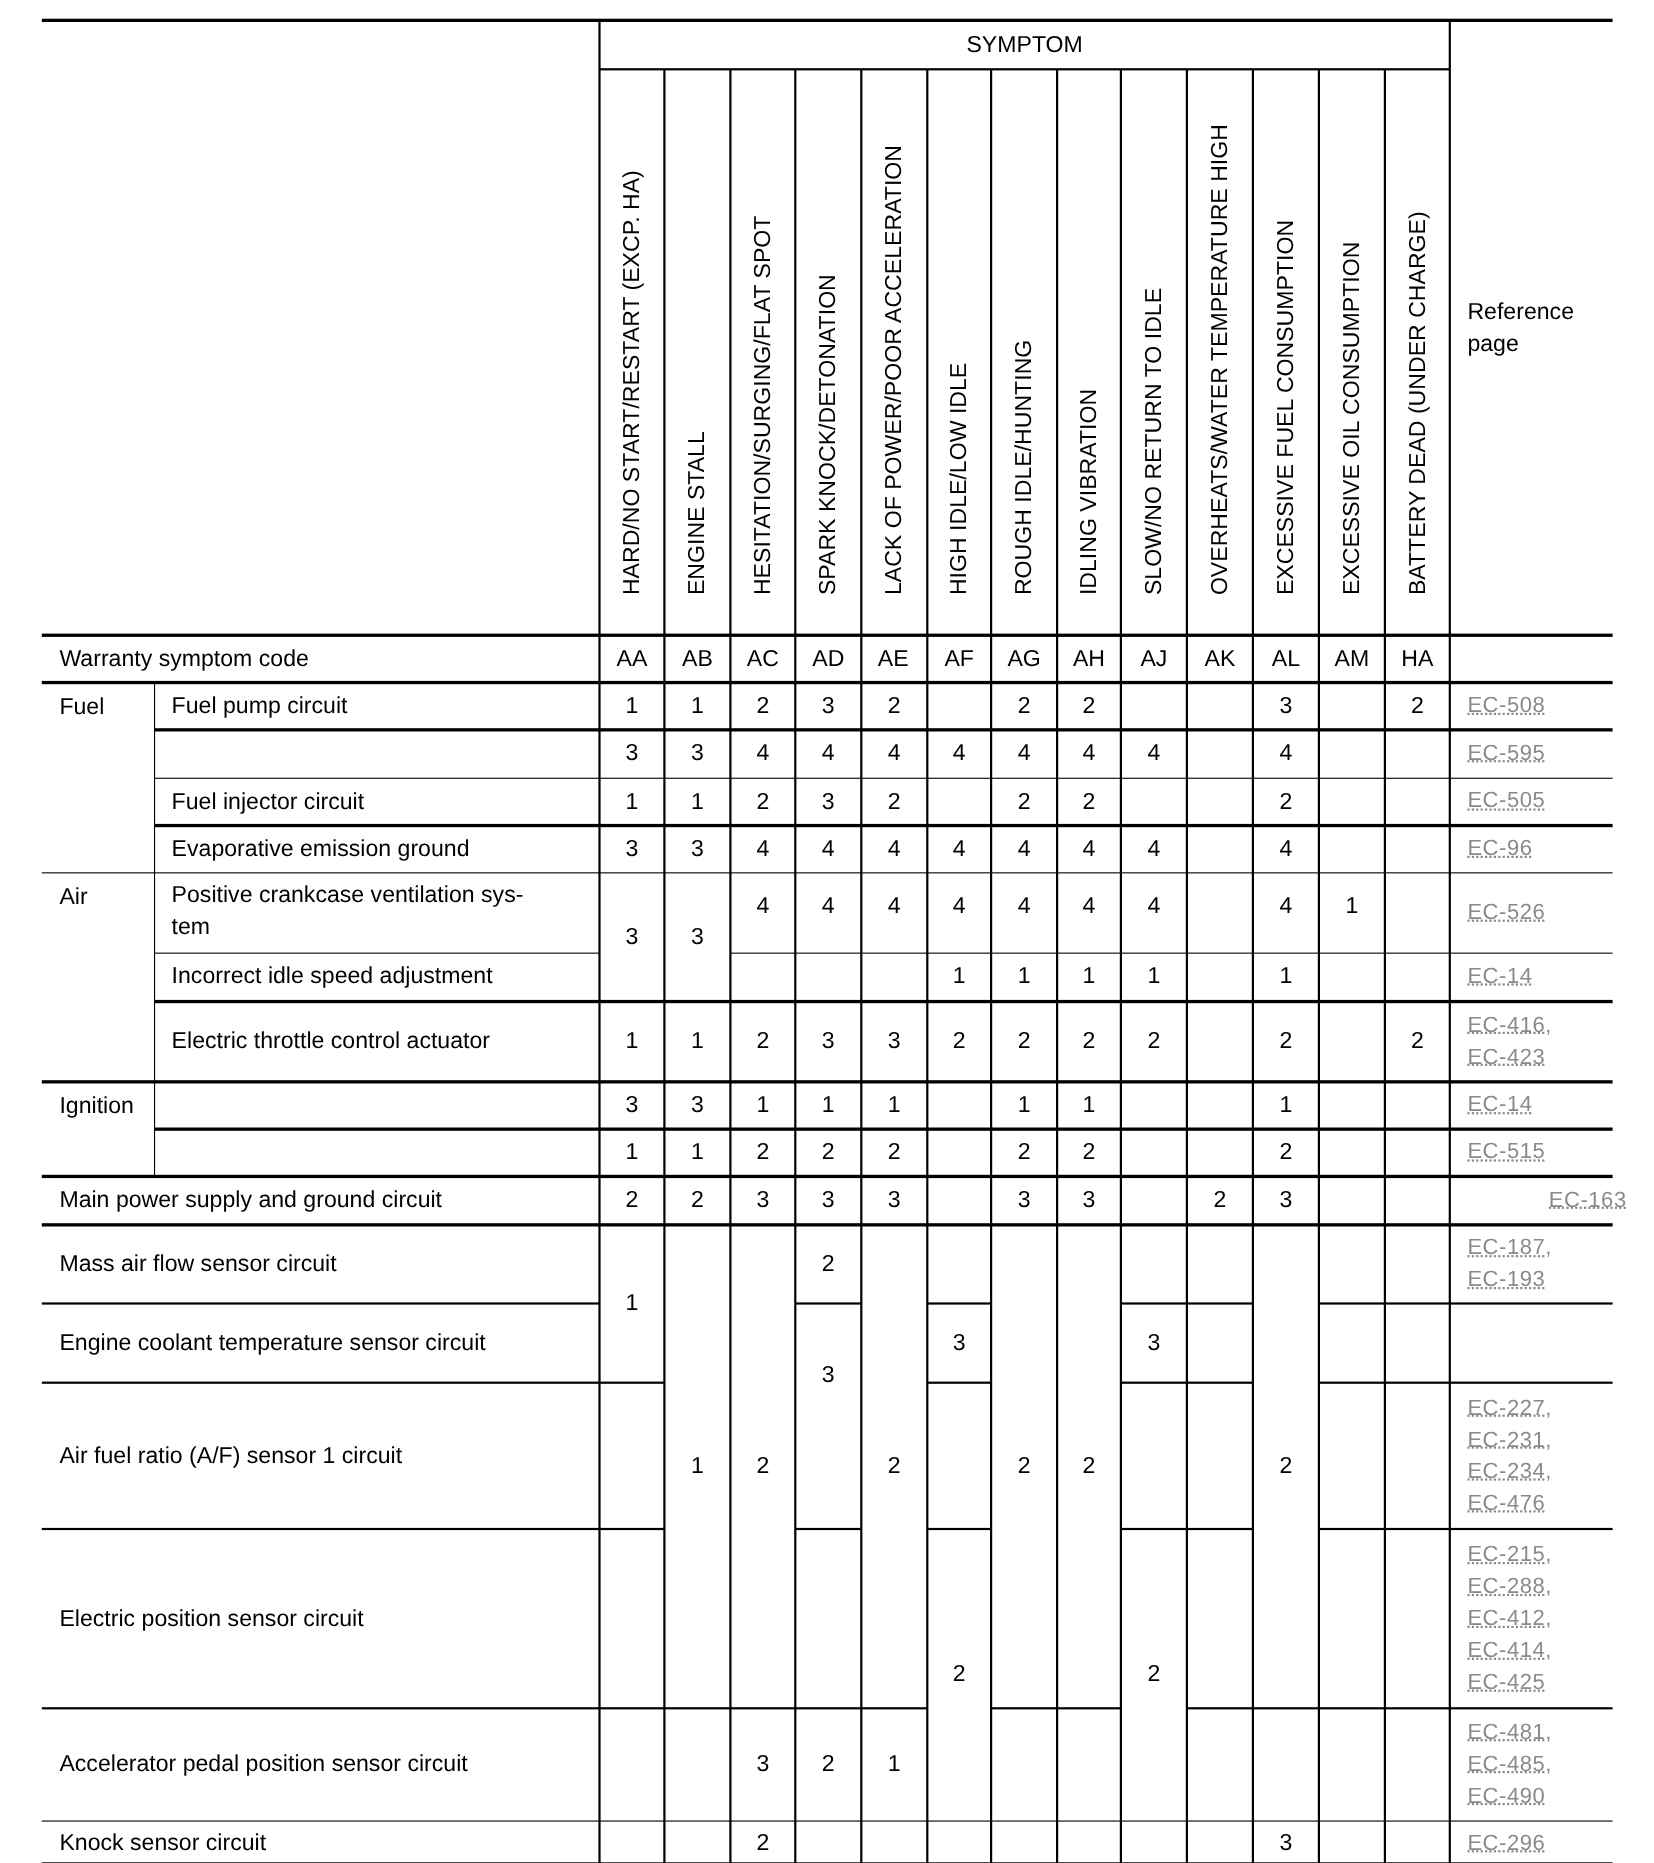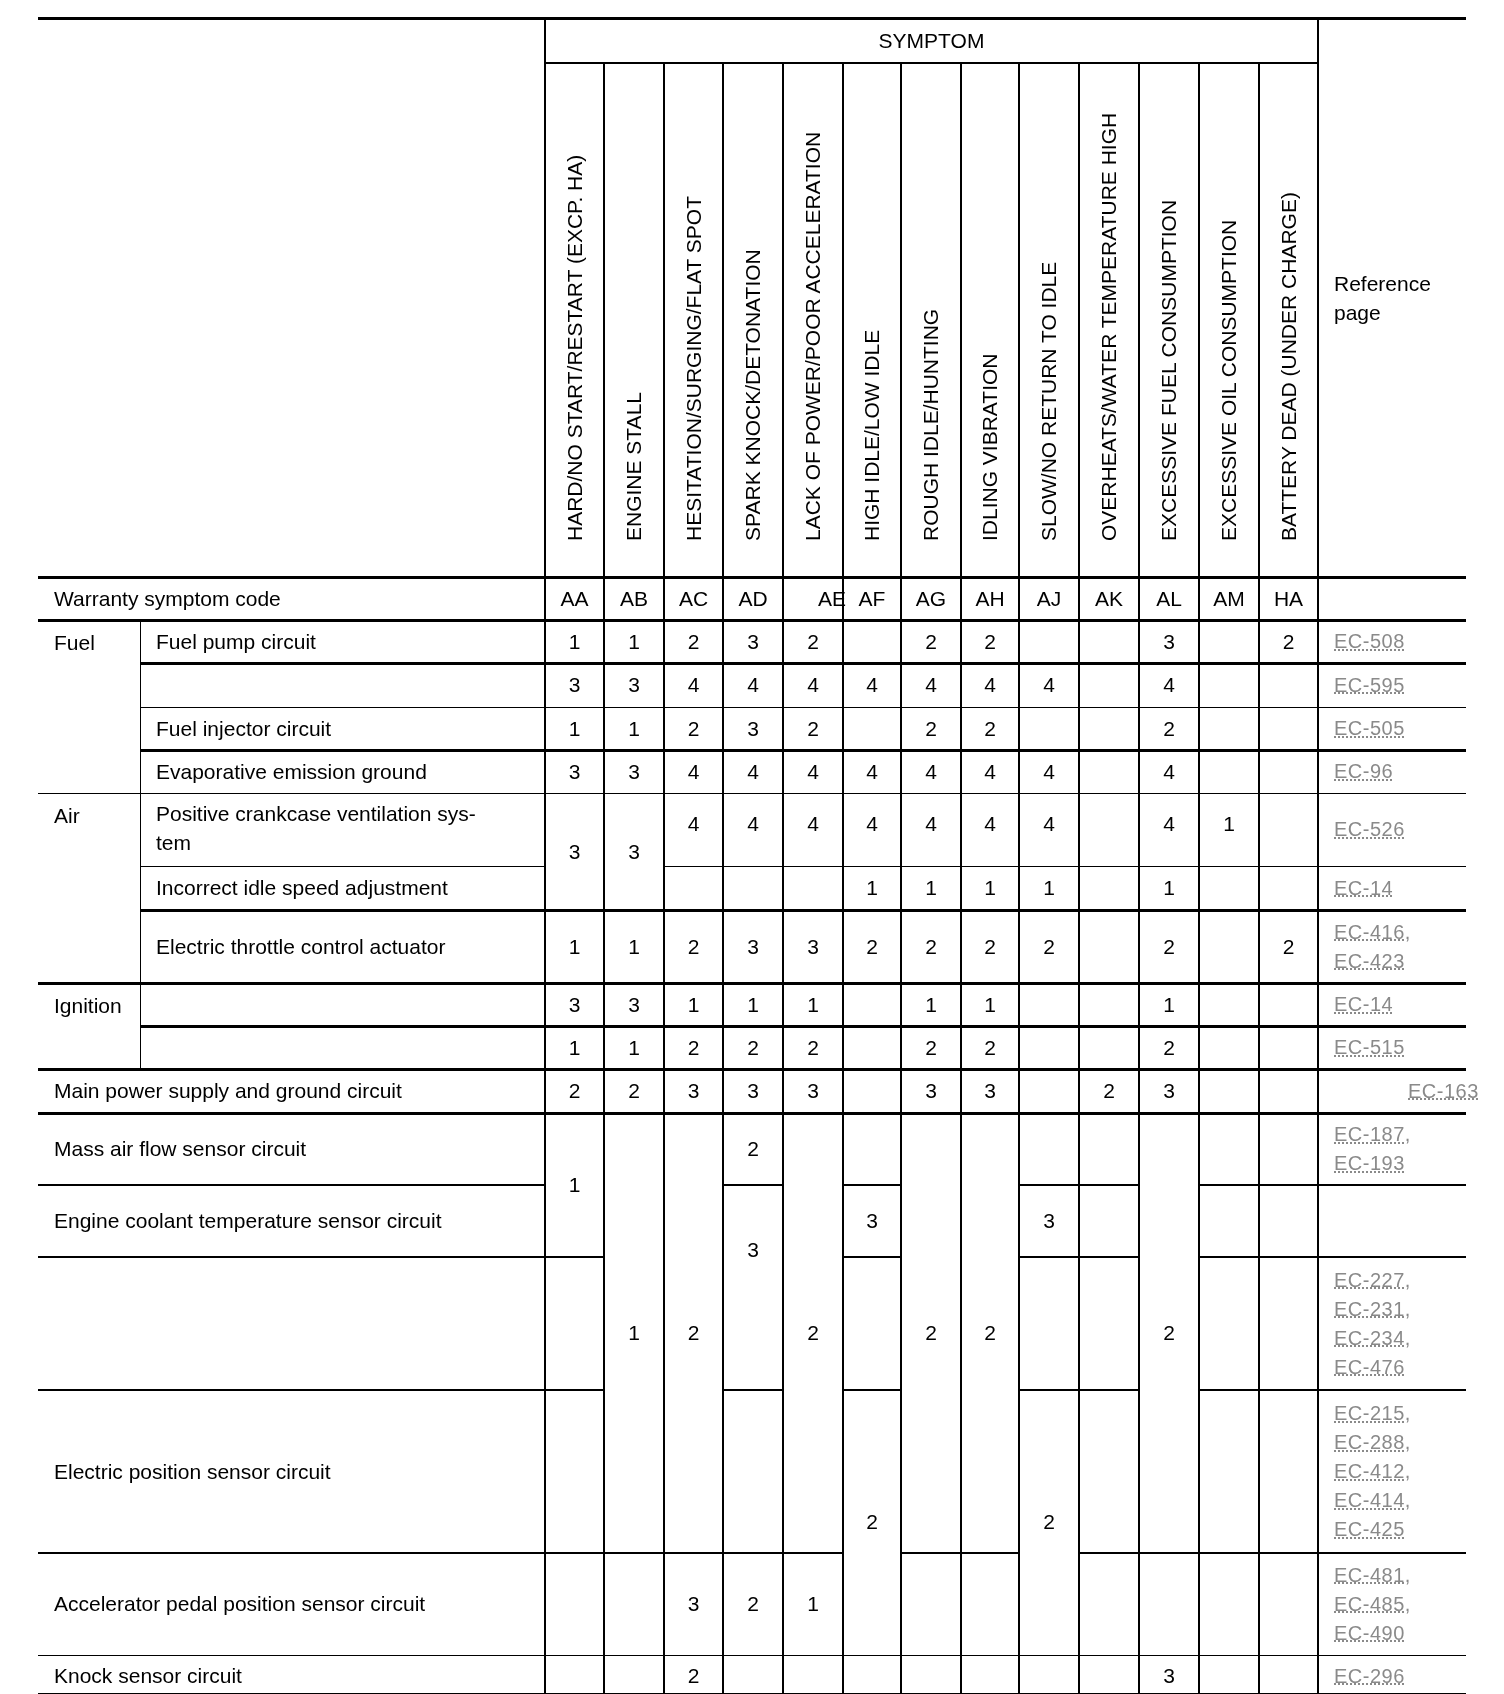--- a/index.html
+++ b/index.html
@@ -50,21 +50,21 @@
       <div class="vtext">
         <span>SPARK KNOCK/DETONATION</span>
       </div>
     </div>
     <div class="cell" style="left: 723px; top: 577px; width: 60px; height: 43px;">AD</div>
     <div class="cell" style="left: 783px; top: 63px; width: 60px; height: 514px;">
       <div class="vtext">
         <span>LACK OF POWER/POOR ACCELERATION</span>
       </div>
     </div>
-    <div class="cell" style="left: 792px; top: 577px; width: 80px; height: 43px; text-align: right;">AE</div>
+    <div class="cell" style="left: 772px; top: 577px; width: 80px; height: 43px; text-align: right;">AE</div>
     <div class="cell" style="left: 843px; top: 63px; width: 58px; height: 514px;">
       <div class="vtext">
         <span>HIGH IDLE/LOW IDLE</span>
       </div>
     </div>
     <div class="cell" style="left: 843px; top: 577px; width: 58px; height: 43px;">AF</div>
     <div class="cell" style="left: 901px; top: 63px; width: 60px; height: 514px;">
       <div class="vtext">
         <span>ROUGH IDLE/HUNTING</span>
       </div>
@@ -147,20 +147,21 @@
     <div class="cell left" style="white-space: pre-line; left: 38px; top: 1069px; width: 507px; height: 44px;">Main power supply and ground circuit</div>
     <div class="cell refwrap" style="left: 1392px; top: 1069px; width: 148px; height: 44px;">
       <span class="ref">EC-163</span>
     </div>
     <div class="cell left" style="white-space: pre-line; left: 38px; top: 1113px; width: 507px; height: 72px;">Mass air flow sensor circuit</div>
     <div class="cell refwrap" style="left: 1318px; top: 1113px; width: 148px; height: 72px;">
       <span class="ref">EC-187,</span>
       <span class="ref">EC-193</span>
     </div>
     <div class="cell left" style="white-space: pre-line; left: 38px; top: 1185px; width: 507px; height: 72px;">Engine coolant temperature sensor circuit</div>
+    <div class="cell left" style="white-space: pre-line; left: 38px; top: 1257px; width: 507px; height: 133px;">Air fuel ratio (A/F) sensor 1 circuit</div>
     <div class="cell refwrap" style="left: 1318px; top: 1257px; width: 148px; height: 133px;">
       <span class="ref">EC-227,</span>
       <span class="ref">EC-231,</span>
       <span class="ref">EC-234,</span>
       <span class="ref">EC-476</span>
     </div>
     <div class="cell left" style="white-space: pre-line; left: 38px; top: 1390px; width: 507px; height: 163px;">Electric position sensor circuit</div>
     <div class="cell refwrap" style="left: 1318px; top: 1390px; width: 148px; height: 163px;">
       <span class="ref">EC-215,</span>
       <span class="ref">EC-288,</span>

